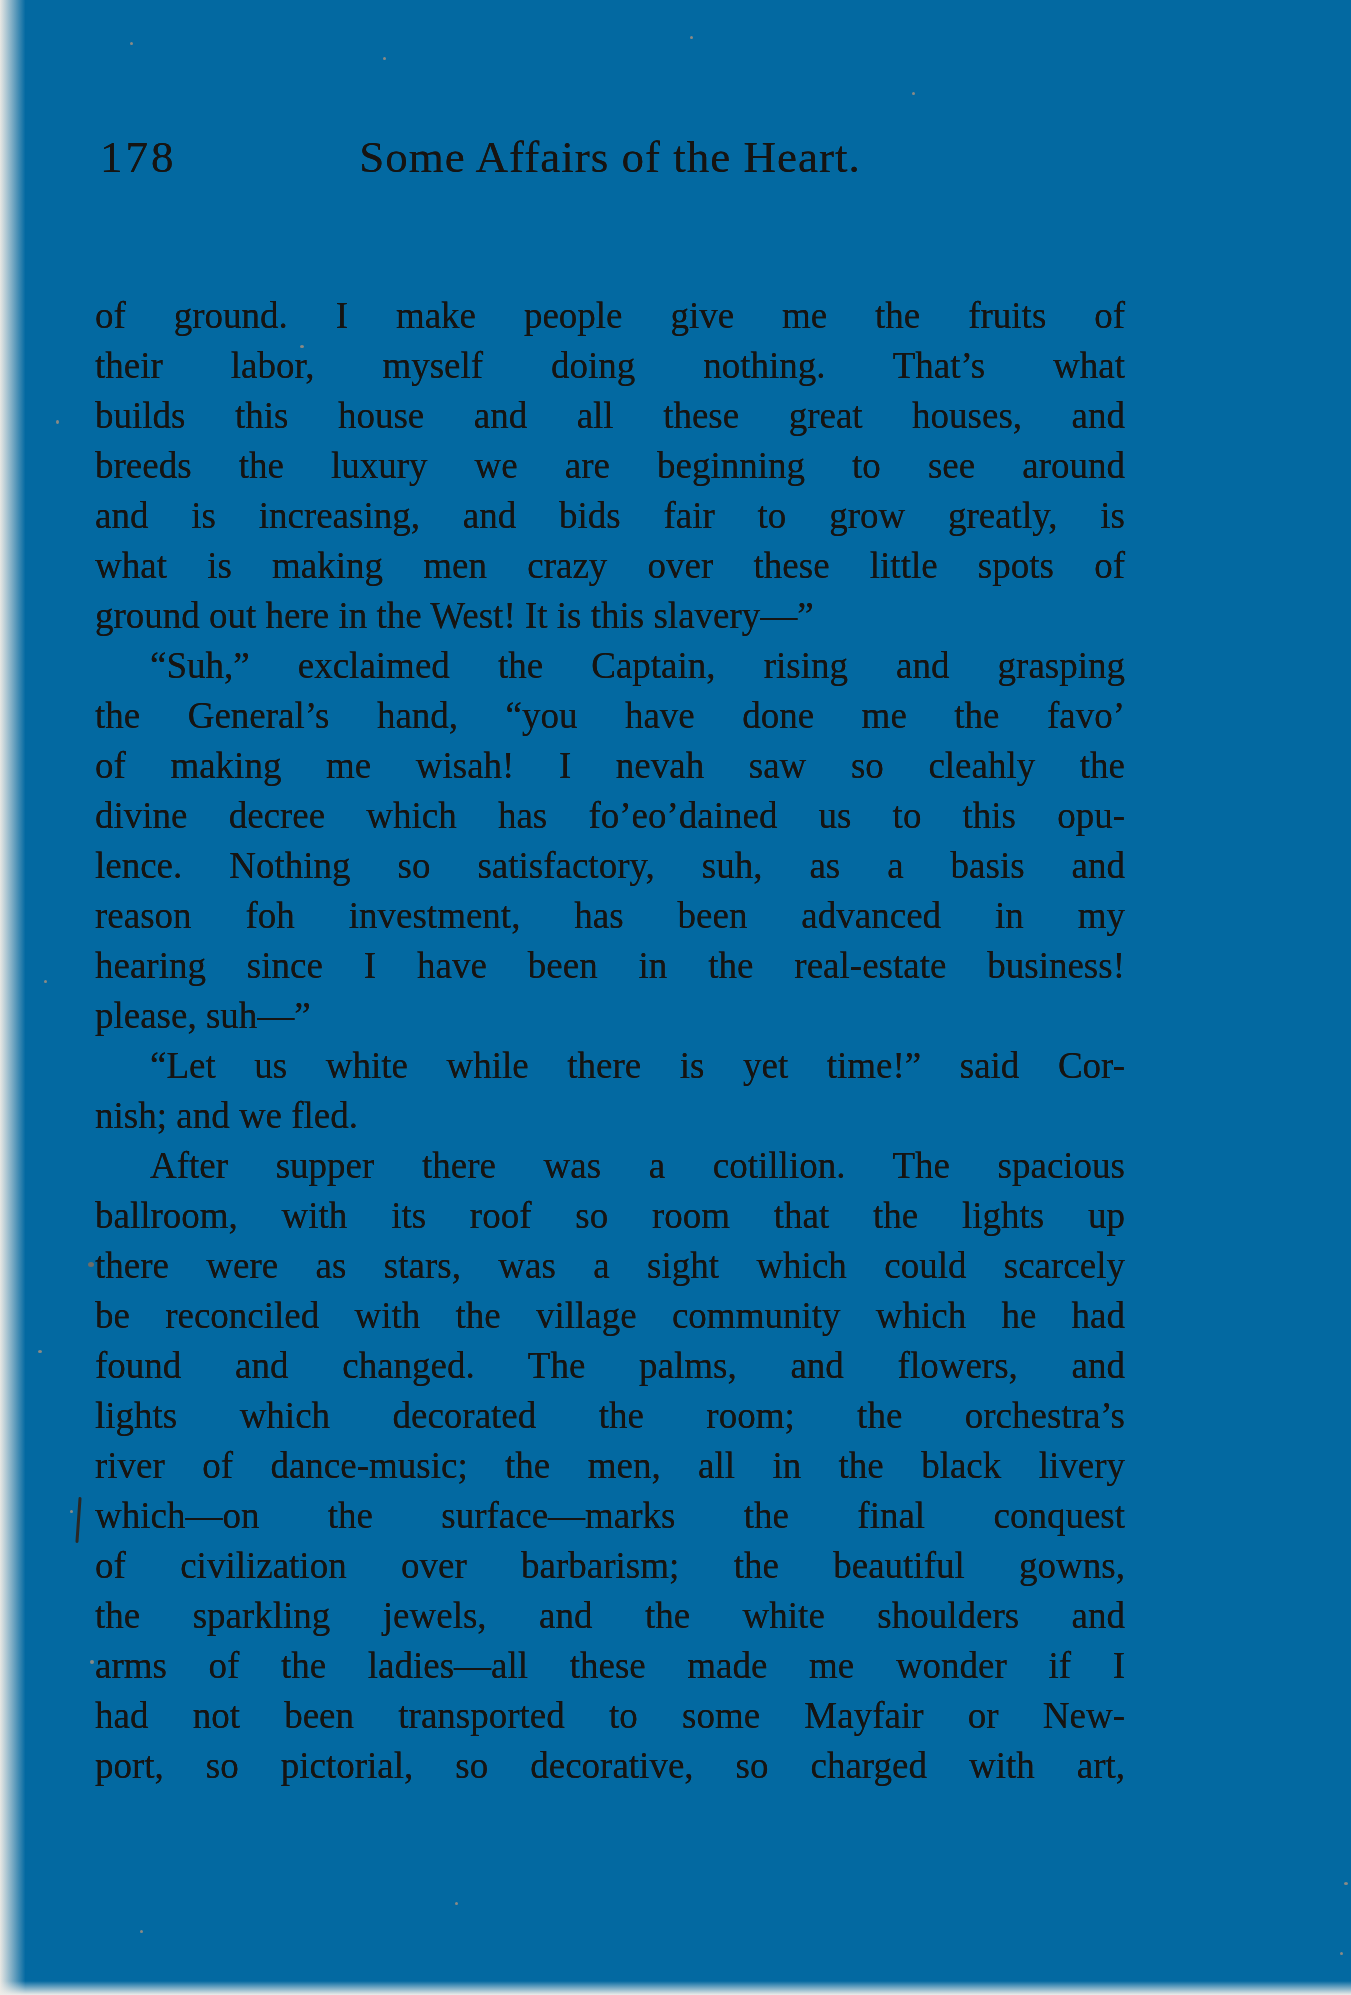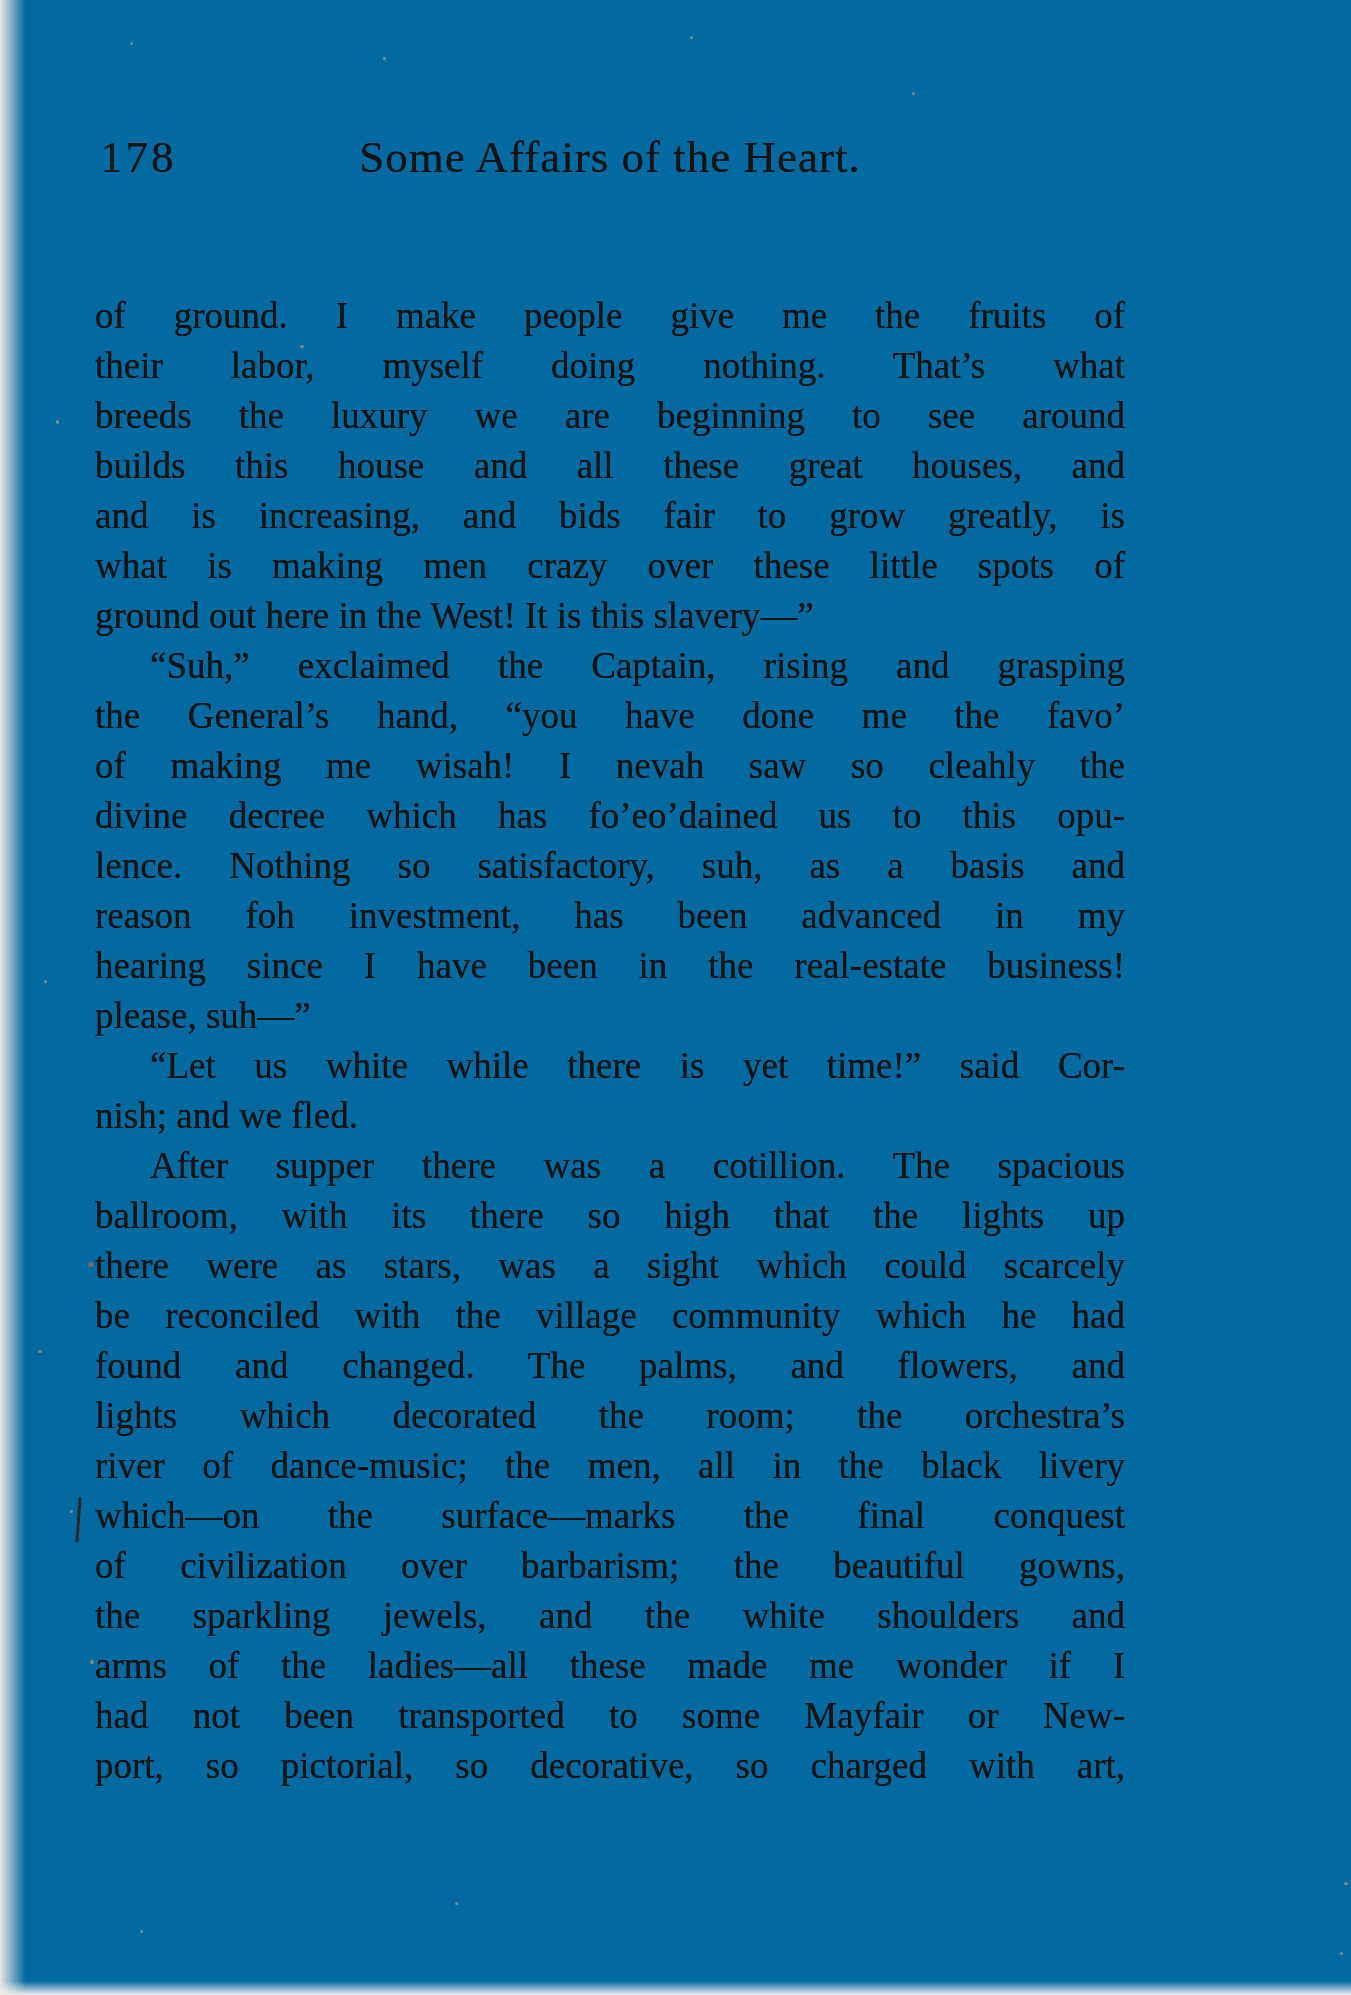--- a/index.html
+++ b/index.html
@@ -61,37 +61,37 @@
   <div class="edge-bottom"></div>
 
   <div class="header">
     <span class="page-number">178</span>
     <span class="title">Some Affairs of the Heart.</span>
   </div>
 
   <div class="text">
     <div class="line">of ground.  I make people give me the fruits of</div>
     <div class="line">their labor, myself doing nothing.  That’s what</div>
+    <div class="line">builds this house and all these great houses, and</div>
     <div class="line">breeds the luxury we are beginning to see around</div>
-    <div class="line">builds this house and all these great houses, and</div>
     <div class="line">and is increasing, and bids fair to grow greatly, is</div>
     <div class="line">what is making men crazy over these little spots of</div>
     <div class="line noj">ground out here in the West!  It is this slavery—”</div>
     <div class="line indent">“Suh,” exclaimed the Captain, rising and grasping</div>
     <div class="line">the General’s hand, “you have done me the favo’</div>
     <div class="line">of making me wisah!  I nevah saw so cleahly the</div>
     <div class="line">divine decree which has fo’eo’dained us to this opu-</div>
     <div class="line">lence.  Nothing so satisfactory, suh, as a basis and</div>
     <div class="line">reason foh investment, has been advanced in my</div>
     <div class="line">hearing since I have been in the real-estate business!</div>
     <div class="line noj">please, suh—”</div>
     <div class="line indent">“Let us white while there is yet time!” said Cor-</div>
     <div class="line noj">nish; and we fled.</div>
     <div class="line indent">After supper there was a cotillion.  The spacious</div>
-    <div class="line">ballroom, with its there so high that the lights up</div>
+    <div class="line">ballroom, with its roof so room that the lights up</div>
     <div class="line">there were as stars, was a sight which could scarcely</div>
     <div class="line">be reconciled with the village community which he had</div>
     <div class="line">found and changed.  The palms, and flowers, and</div>
     <div class="line">lights which decorated the room; the orchestra’s</div>
     <div class="line">river of dance-music; the men, all in the black livery</div>
     <div class="line">which—on the surface—marks the final conquest</div>
     <div class="line">of civilization over barbarism; the beautiful gowns,</div>
     <div class="line">the sparkling jewels, and the white shoulders and</div>
     <div class="line">arms of the ladies—all these made me wonder if I</div>
     <div class="line">had not been transported to some Mayfair or New-</div>

